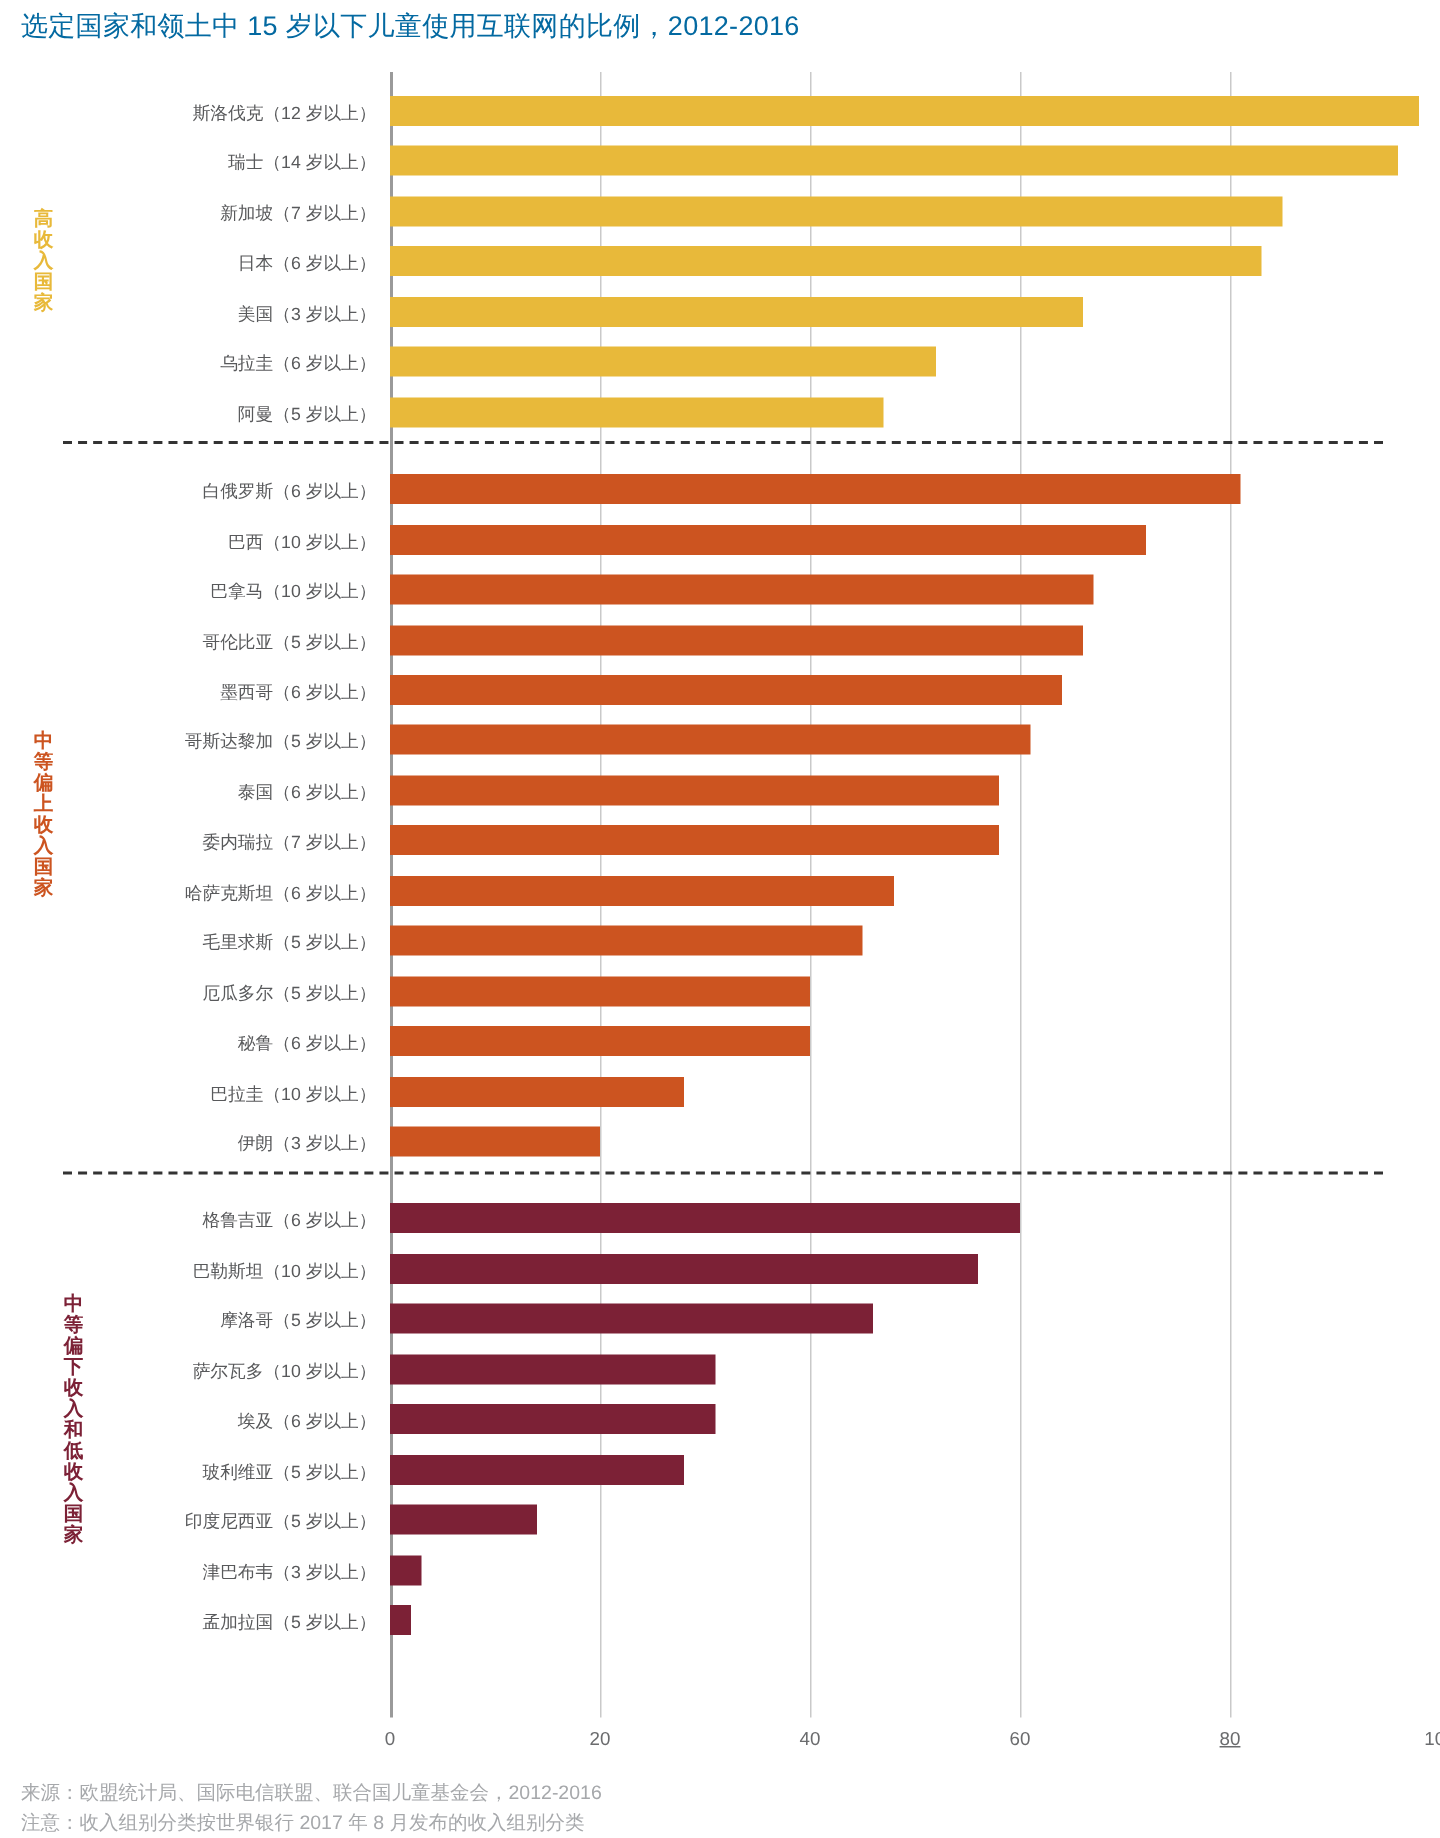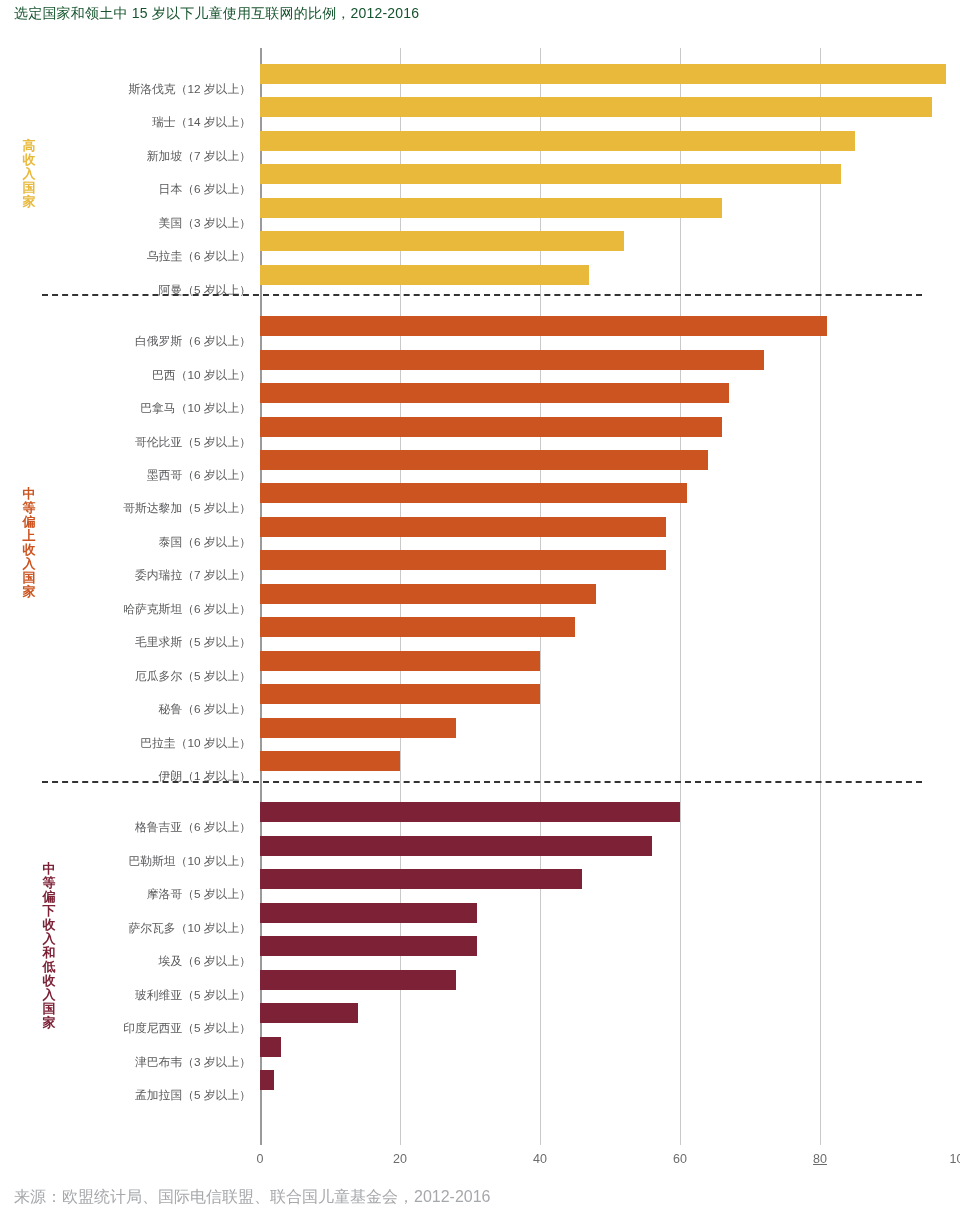--- a/index.html
+++ b/index.html
@@ -14,22 +14,22 @@
     font-family: "Liberation Sans", "DejaVu Sans", sans-serif;
     color: #58595b;
     overflow: hidden;
   }
 
   
   #chart-title {
     position: absolute;
     left: 14px;
     top: 5px;
-    font-size: 14px;
-    color: #14532d;
+    font-size: 18px;
+    color: #0369a1;
     letter-spacing: 0.2px;
     white-space: nowrap;
   }
 
   
   #plot-area {
     position: absolute;
     left: 260px;
     top: 48px;
     width: 700px;
@@ -66,21 +66,21 @@
     text-align: right;
     font-size: 11.8px;
     color: #58595b;
     white-space: nowrap;
     padding-right: 9px;
     box-sizing: border-box;
   }
   #labels-col {
     position: absolute;
     left: 0;
-    top: 64px;
+    top: 50px;
     width: 260px;
     height: 1097px;
   }
 
   
   .group-label {
     position: absolute;
     left: 18px;
     width: 22px;
     font-size: 13px;
@@ -114,21 +114,21 @@
     transform: translateX(-50%);
     font-size: 12.5px;
     color: #6b6c6e;
   }
 
   
   #footnotes {
     position: absolute;
     left: 14px;
     top: 1185px;
-    font-size: 16px;
+    font-size: 13px;
     color: #a6a8ab;
     line-height: 1.55;
   }
   #footnotes div { white-space: nowrap; }
 </style>
 </head>
 <body>
 
 <div id="chart-title">选定国家和领土中 15 岁以下儿童使用互联网的比例，2012-2016</div>
 
@@ -146,21 +146,21 @@
     <div class="row-label" style="top: 370.5px;">哥伦比亚（5 岁以上）</div>
     <div class="row-label" style="top: 403.95px;">墨西哥（6 岁以上）</div>
     <div class="row-label" style="top: 437.4px;">哥斯达黎加（5 岁以上）</div>
     <div class="row-label" style="top: 470.85px;">泰国（6 岁以上）</div>
     <div class="row-label" style="top: 504.3px;">委内瑞拉（7 岁以上）</div>
     <div class="row-label" style="top: 537.75px;">哈萨克斯坦（6 岁以上）</div>
     <div class="row-label" style="top: 571.2px;">毛里求斯（5 岁以上）</div>
     <div class="row-label" style="top: 604.65px;">厄瓜多尔（5 岁以上）</div>
     <div class="row-label" style="top: 638.1px;">秘鲁（6 岁以上）</div>
     <div class="row-label" style="top: 671.55px;">巴拉圭（10 岁以上）</div>
-    <div class="row-label" style="top: 705px;">伊朗（1 岁以上）</div>
+    <div class="row-label" style="top: 705px;">伊朗（3 岁以上）</div>
     <div class="row-label" style="top: 756.45px;">格鲁吉亚（6 岁以上）</div>
     <div class="row-label" style="top: 789.9px;">巴勒斯坦（10 岁以上）</div>
     <div class="row-label" style="top: 823.35px;">摩洛哥（5 岁以上）</div>
     <div class="row-label" style="top: 856.8px;">萨尔瓦多（10 岁以上）</div>
     <div class="row-label" style="top: 890.25px; text-align: right;">埃及（6 岁以上）</div>
     <div class="row-label" style="top: 923.7px;">玻利维亚（5 岁以上）</div>
     <div class="row-label" style="top: 957.15px;">印度尼西亚（5 岁以上）</div>
     <div class="row-label" style="top: 990.6px;">津巴布韦（3 岁以上）</div>
     <div class="row-label" style="top: 1024.05px;">孟加拉国（5 岁以上）</div>
   </div>
@@ -267,19 +267,20 @@
     <div class="xtick" style="left: 0px;">0</div>
     <div class="xtick" style="left: 140px;">20</div>
     <div class="xtick" style="left: 280px;">40</div>
     <div class="xtick" style="left: 420px;">60</div>
     <div class="xtick" style="left: 560px; text-decoration: underline;">80</div>
     <div class="xtick" style="left: 700px;">100</div>
   </div>
 
 <div id="footnotes">
   <div>来源：欧盟统计局、国际电信联盟、联合国儿童基金会，2012-2016</div>
+  <div>注意：收入组别分类按世界银行 2017 年 8 月发布的收入组别分类</div>
 </div>
 
 <div class="divider" style="top: 294.425px;"></div>
 <div class="divider" style="top: 780.725px;"></div>
 <div class="group-label" style="color: rgb(232, 185, 58); top: 139.1px;">高收入国家</div>
 <div class="group-label" style="color: rgb(204, 84, 32); top: 487.175px;">中等偏上收入国家</div>
 <div class="group-label" style="color: rgb(124, 33, 54); top: 861.65px; margin-left: 20px;">中等偏下收入和低收入国家</div>
 
 </body></html>

